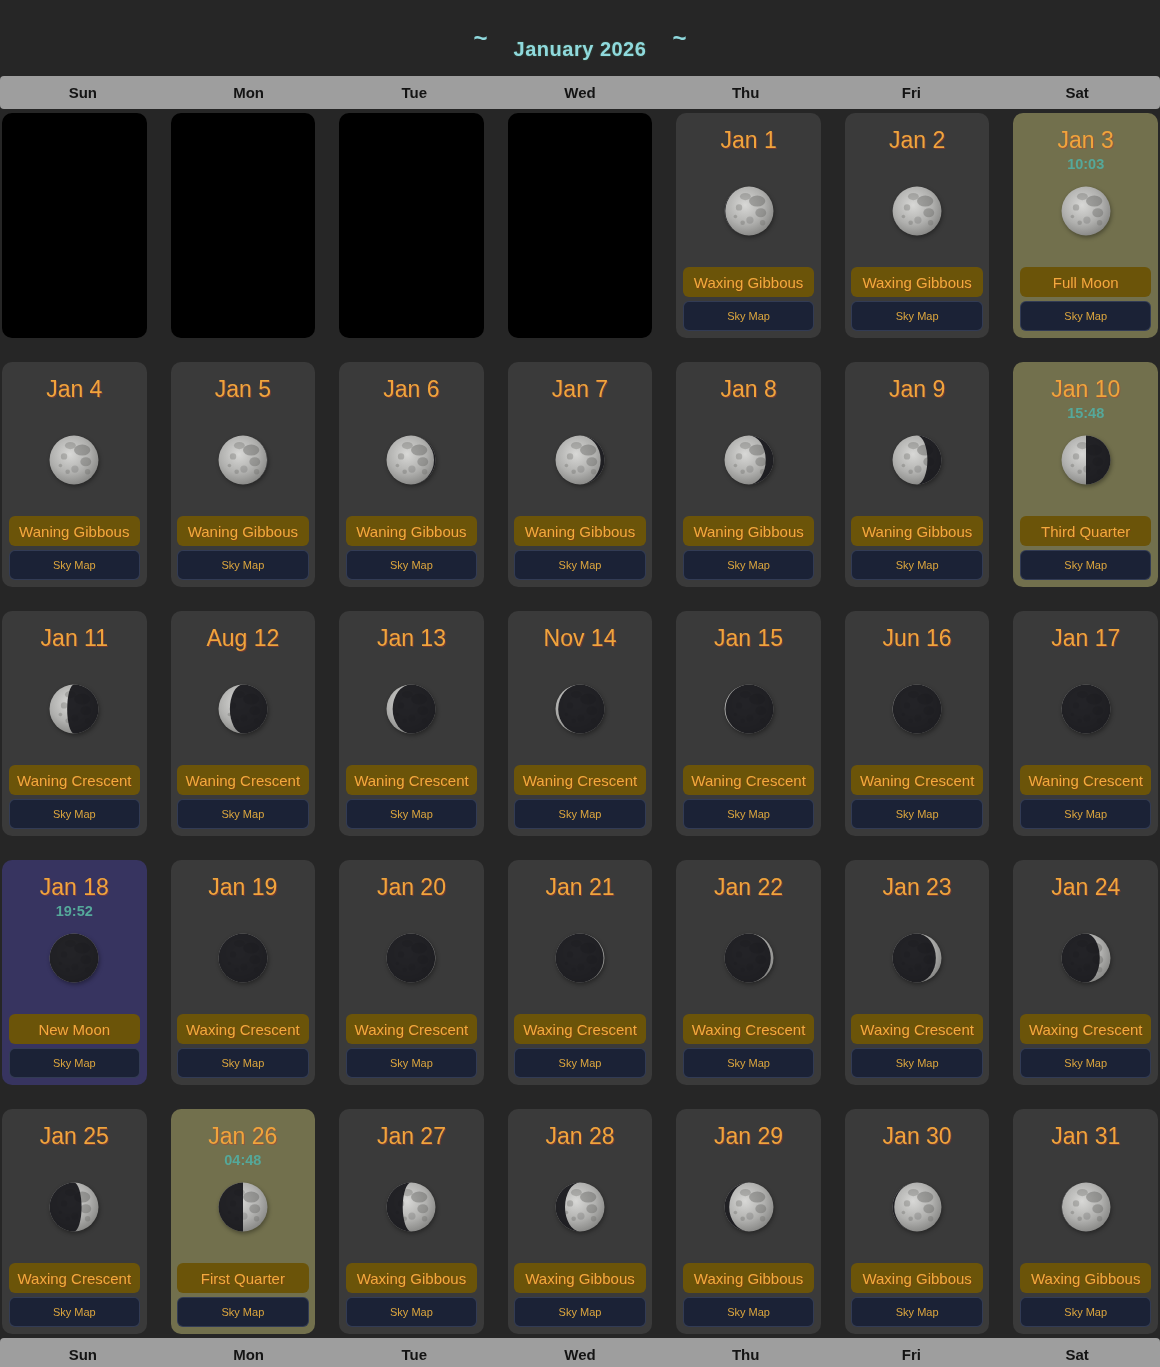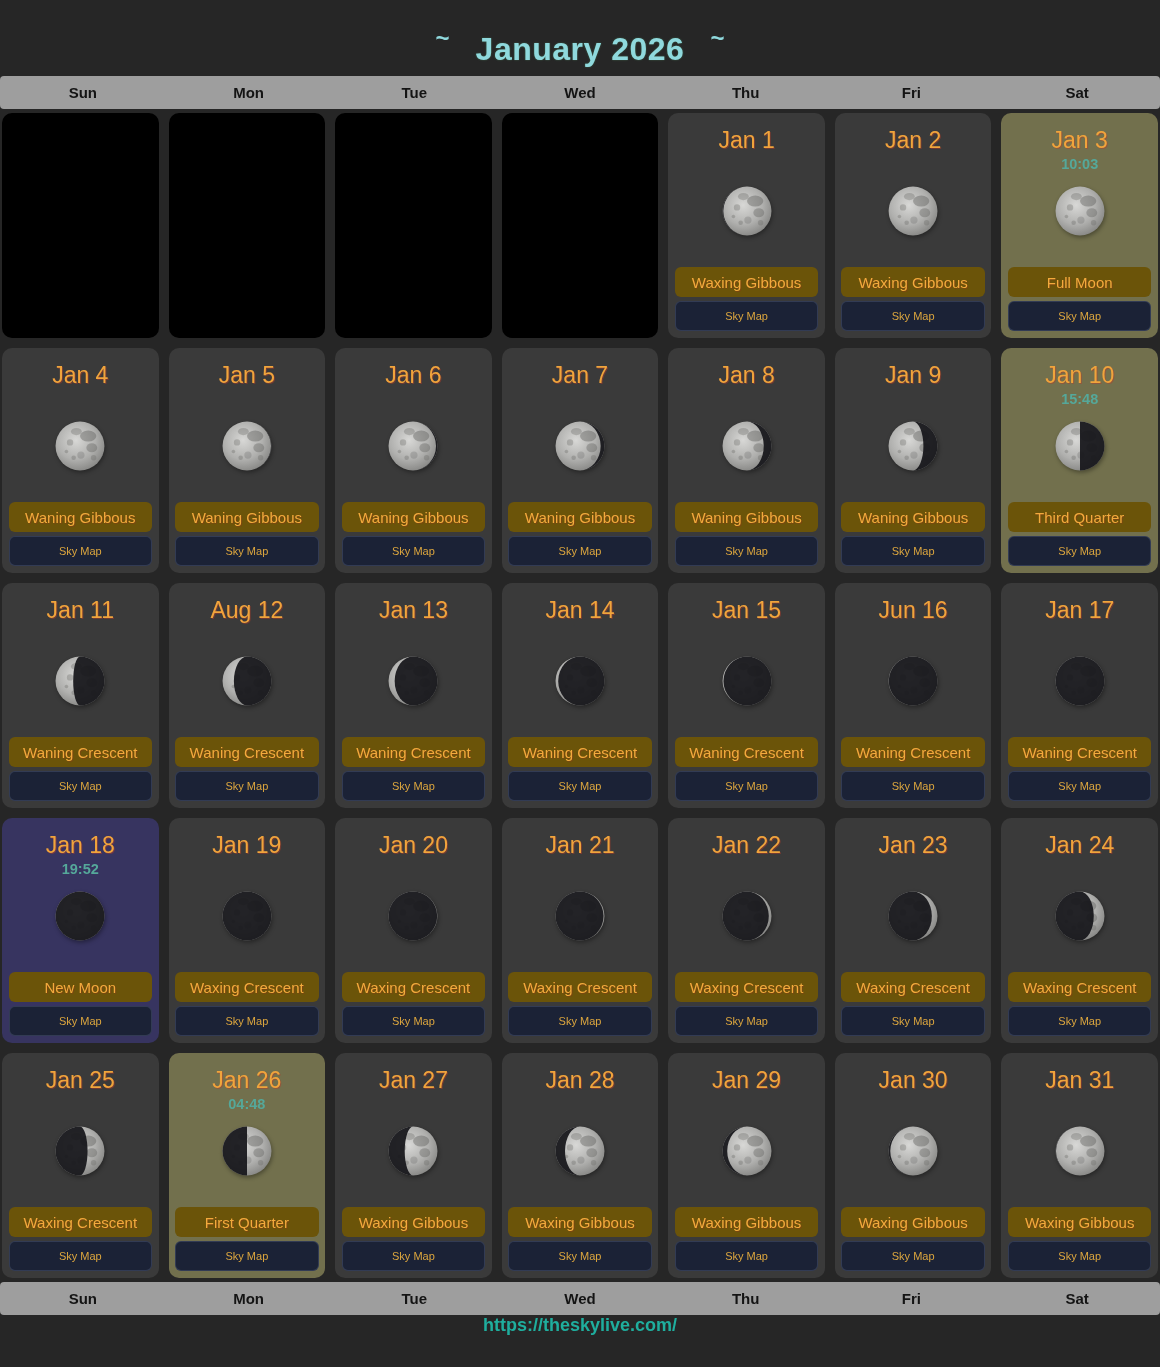--- a/index.html
+++ b/index.html
@@ -15,33 +15,33 @@
   body{
     background:var(--page-bg);
     font-family:"Liberation Sans","DejaVu Sans",sans-serif;
     min-height:1367px;
   }
   .title-bar{
     height:76px;display:flex;align-items:center;justify-content:center;gap:26px;
   }
   .title-bar .tilde{color:var(--title-color);font-size:24px;font-weight:700}
   .title-bar .month{
-    color:var(--title-color);font-size:32px;font-weight:700;letter-spacing:.5px;
+    color:var(--title-color);font-size:20px;font-weight:700;letter-spacing:.5px;
     text-shadow:0 0 2px rgba(110,220,150,.35);
     margin-top:23px;
   }
   .weekday-bar{
     height:33px;background:var(--header-bg);border-radius:4px;
     display:grid;grid-template-columns:repeat(7,1fr);align-items:center;
   }
   .weekday-bar .wd{
     text-align:center;color:var(--header-text);font-size:15px;font-weight:700;
   }
   .grid{
-    display:grid;grid-template-columns:repeat(7,1fr);gap:10px;
+    display:grid;grid-template-columns:repeat(7,1fr);gap:24px;
     padding:4px 2px;
   }
   .cell{
     height:225px;border-radius:10px;background:var(--cell-bg);
     display:flex;flex-direction:column;align-items:center;
   }
   .cell.empty{background:var(--empty-cell)}
   .cell.hl-gold{background:var(--gold-cell)}
   .cell.hl-purple{background:var(--purple-cell)}
   .date{
@@ -405,21 +405,21 @@
       <circle cx="17" cy="38" r="2" opacity=".3"></circle>
     </g>
     <path d="M 32 5 A 27 27 0 0 1 32 59 A 20.25 27 0 0 1 32 5 Z" fill="#15151a" fill-opacity="0.93"></path>
   </svg>
       </div>
     <div class="spacer"></div>
     <div class="pill phase">Waning Crescent</div>
     <div class="pill skymap">Sky Map</div>
   </div>
     <div class="cell day">
-    <div class="date">Jan 14</div>
+    <div class="date">Nov 14</div>
     <div class="time"></div>
     <div class="moon">
         <svg width="58" height="58" viewBox="0 0 64 64">
     <circle cx="32" cy="32" r="27" fill="url(#moonGrad)"></circle>
     <g clip-path="url(#moonClip)" fill="#5c5c5a">
       <ellipse cx="41" cy="21" rx="9" ry="6" opacity=".42"></ellipse>
       <ellipse cx="28" cy="16" rx="6" ry="4" opacity=".3"></ellipse>
       <ellipse cx="45" cy="34" rx="6" ry="5" opacity=".36"></ellipse>
       <circle cx="33" cy="42" r="4" opacity=".25"></circle>
       <circle cx="21" cy="28" r="3.5" opacity=".3"></circle>

